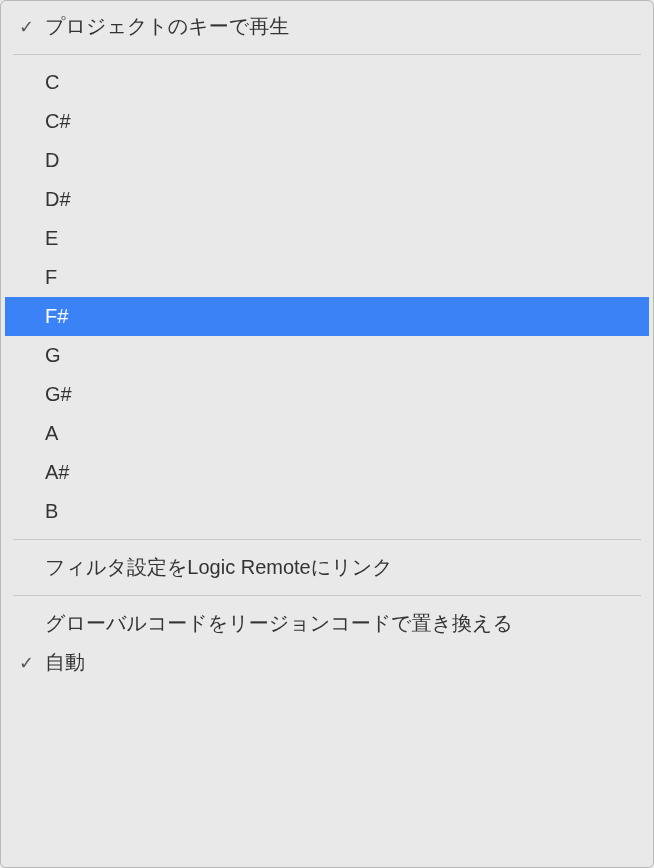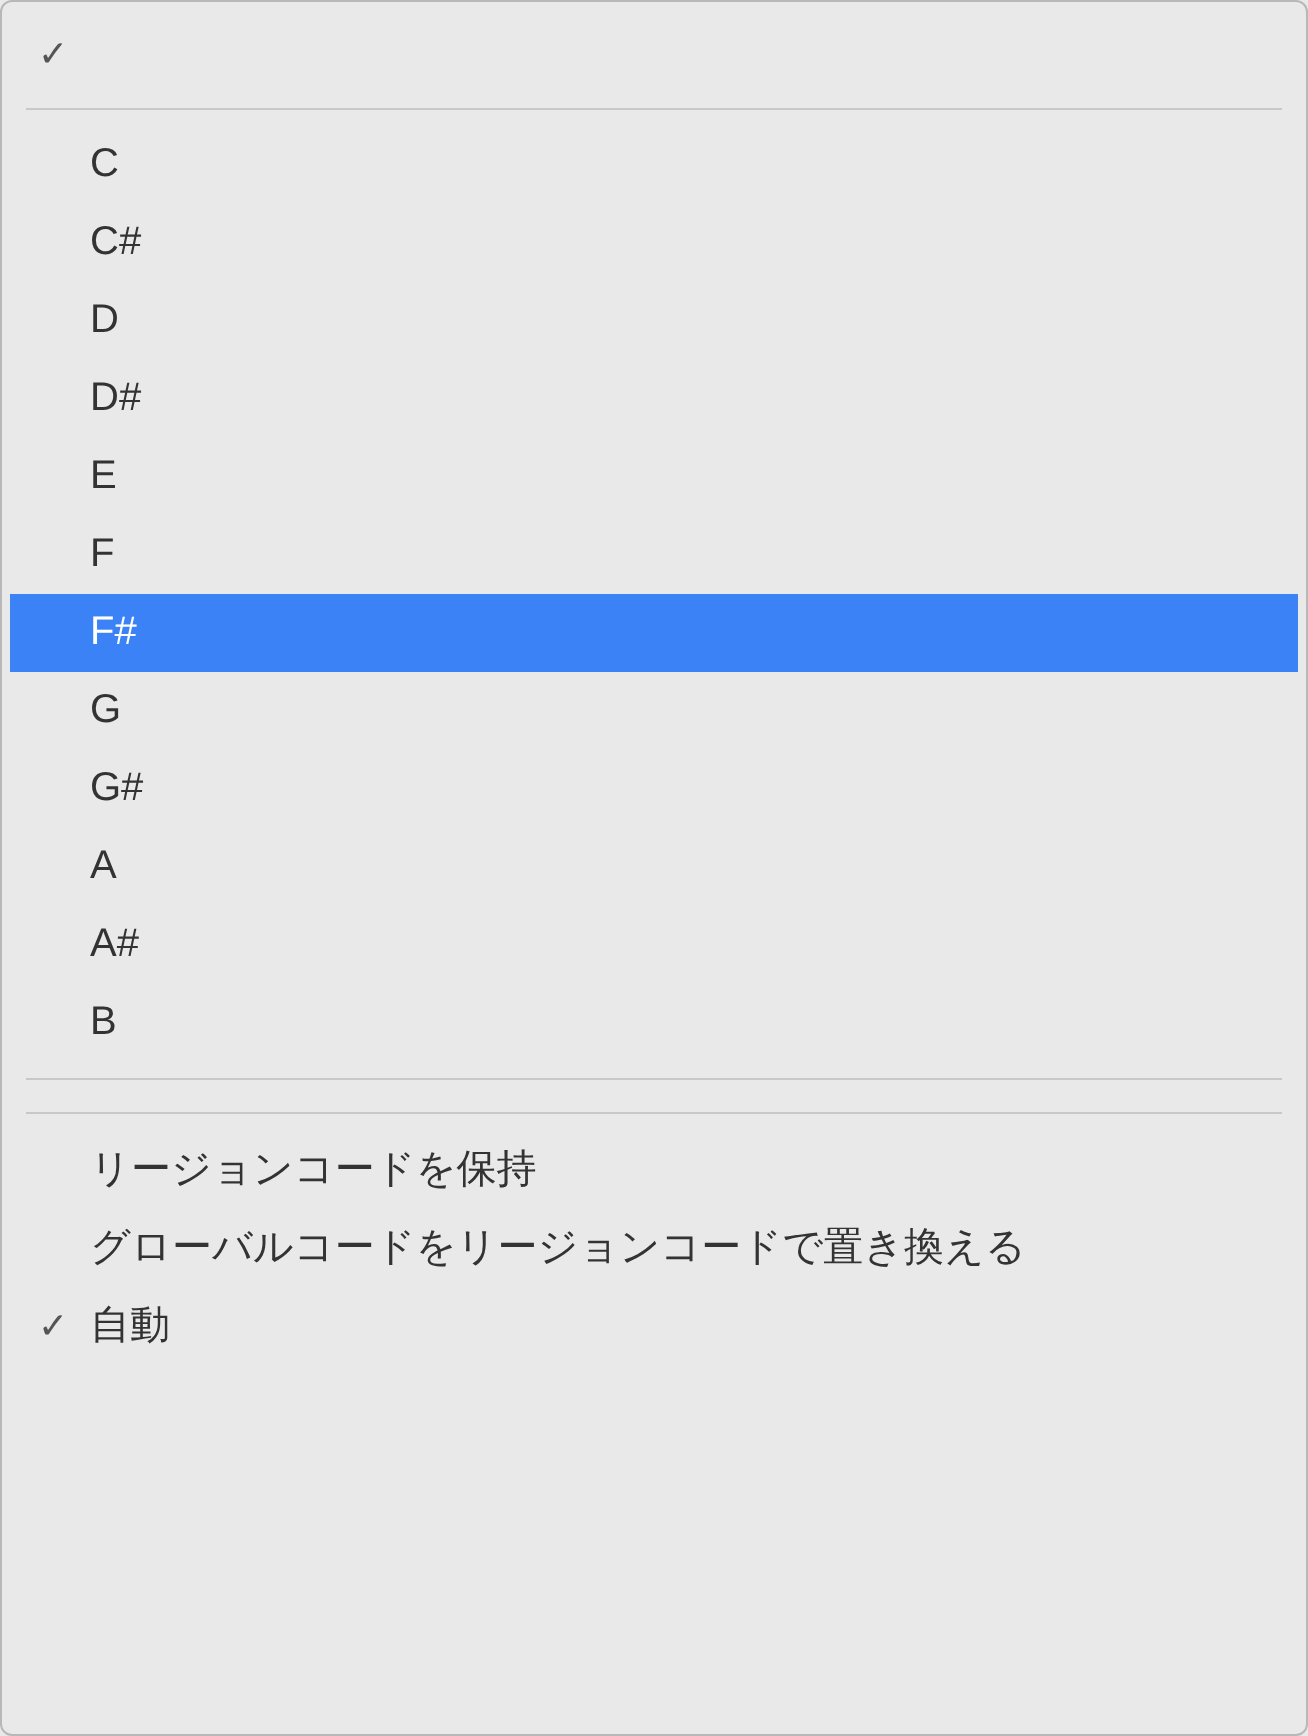--- a/index.html
+++ b/index.html
@@ -58,20 +58,21 @@
       margin: 8px 12px;
     }
   </style>
 </head>
 <body>
 
 <div class="menu">
 
   <div class="menu-item">
     <span class="checkmark">✓</span>
+    <span class="label">プロジェクトのキーで再生</span>
   </div>
 
   <div class="separator"></div>
 
   <div class="menu-item">
     <span class="checkmark"></span>
     <span class="label">C</span>
   </div>
   <div class="menu-item">
     <span class="checkmark"></span>
@@ -113,27 +114,27 @@
     <span class="checkmark"></span>
     <span class="label">A#</span>
   </div>
   <div class="menu-item">
     <span class="checkmark"></span>
     <span class="label">B</span>
   </div>
 
   <div class="separator"></div>
 
+  <div class="menu-item">
+    <span class="checkmark"></span>
+    <span class="label">フィルタ設定をLogic Remoteにリンク</span>
+  </div>
 
   <div class="separator"></div>
 
-  <div class="menu-item">
-    <span class="checkmark"></span>
-    <span class="label">リージョンコードを保持</span>
-  </div>
   <div class="menu-item">
     <span class="checkmark"></span>
     <span class="label">グローバルコードをリージョンコードで置き換える</span>
   </div>
   <div class="menu-item">
     <span class="checkmark">✓</span>
     <span class="label">自動</span>
   </div>
 
 </div>

